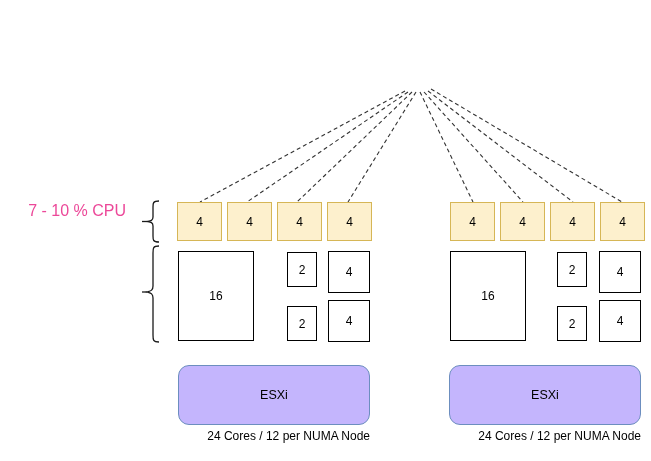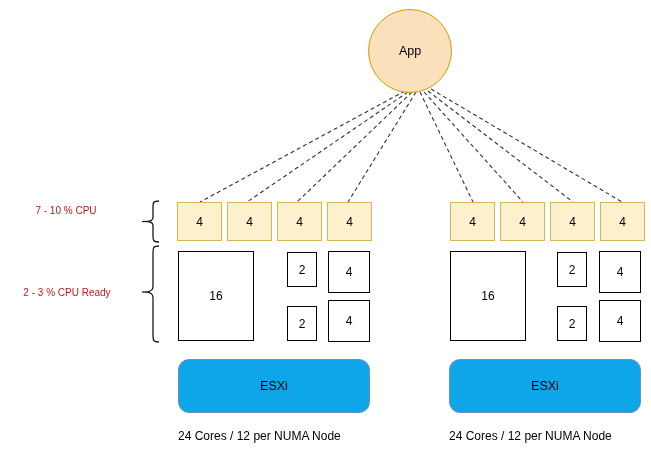--- a/index.html
+++ b/index.html
@@ -71,46 +71,47 @@
     font-size: 12px;
     color: #000000;
   }
   .box-16 { width: 76px; height: 90px; }
   .box-2  { width: 30px; height: 35px; }
   .box-4w { width: 42px; height: 42px; }
 
   
   .esxi-box {
     width: 192px;
-    height: 54px;
-    background: #0ea5e9;
+    height: 60px;
+    background: #c4b5fd;
     border: 1.3px solid #6c8ebf;
     border-radius: 11px;
     box-sizing: border-box;
     display: flex;
     align-items: center;
     justify-content: center;
     font-size: 12.5px;
     color: #000000;
+    margin-top: 6px;
   }
 
   
   .host-caption {
     width: 192px;
-    text-align: left;
+    text-align: right;
     font-size: 12px;
     color: #000000;
     white-space: nowrap;
   }
 
   
   .side-label {
-    text-align: center;
-    font-size: 10px;
-    color: #b91c1c;
+    text-align: right;
+    font-size: 16px;
+    color: #ec4899;
     line-height: 16px;
   }
   .brace { pointer-events: none; }
 </style>
 </head>
 <body>
 
 <div id="canvas">
 
   <svg class="abs links" viewBox="0 0 651 461" width="651" height="461">
@@ -119,31 +120,25 @@
       <line x1="408" y1="92" x2="247" y2="202"></line>
       <line x1="412" y1="92" x2="297" y2="202"></line>
       <line x1="416" y1="92" x2="348" y2="202"></line>
       <line x1="420" y1="92" x2="473" y2="202"></line>
       <line x1="424" y1="92" x2="523" y2="202"></line>
       <line x1="428" y1="91" x2="573" y2="202"></line>
       <line x1="431" y1="89" x2="622" y2="202"></line>
     </g>
   </svg>
 
-  <div class="abs app-circle">
-    <span>App</span>
-  </div>
 
   <div class="abs side-label" style="left:6px; top:203px; width:120px;">
     <div>7 - 10 % CPU</div>
   </div>
 
-  <div class="abs side-label" style="left:4px; top:285px; width:126px;">
-    <div>2 - 3 % CPU Ready</div>
-  </div>
 
   <svg class="abs brace" style="left:132px; top:199px;" width="30" height="45" viewBox="0 0 30 45">
     <path d="M27 2 C21 2 21 4 21 8 L21 18 C21 22 18 22 15 22.5 C18 23 21 23 21 27 L21 37 C21 41 21 43 27 43" fill="none" stroke="#1a1a1a" stroke-width="1.3"></path>
     <path d="M15 22.5 L10 22.5" fill="none" stroke="#1a1a1a" stroke-width="1.3"></path>
   </svg>
 
   <svg class="abs brace" style="left:132px; top:244px;" width="30" height="100" viewBox="0 0 30 100">
     <path d="M27 2 C21 2 21 4 21 9 L21 42 C21 47 18 47 15 48 C18 49 21 49 21 54 L21 91 C21 96 21 98 27 98" fill="none" stroke="#1a1a1a" stroke-width="1.3"></path>
     <path d="M15 48 L10 48" fill="none" stroke="#1a1a1a" stroke-width="1.3"></path>
   </svg>

